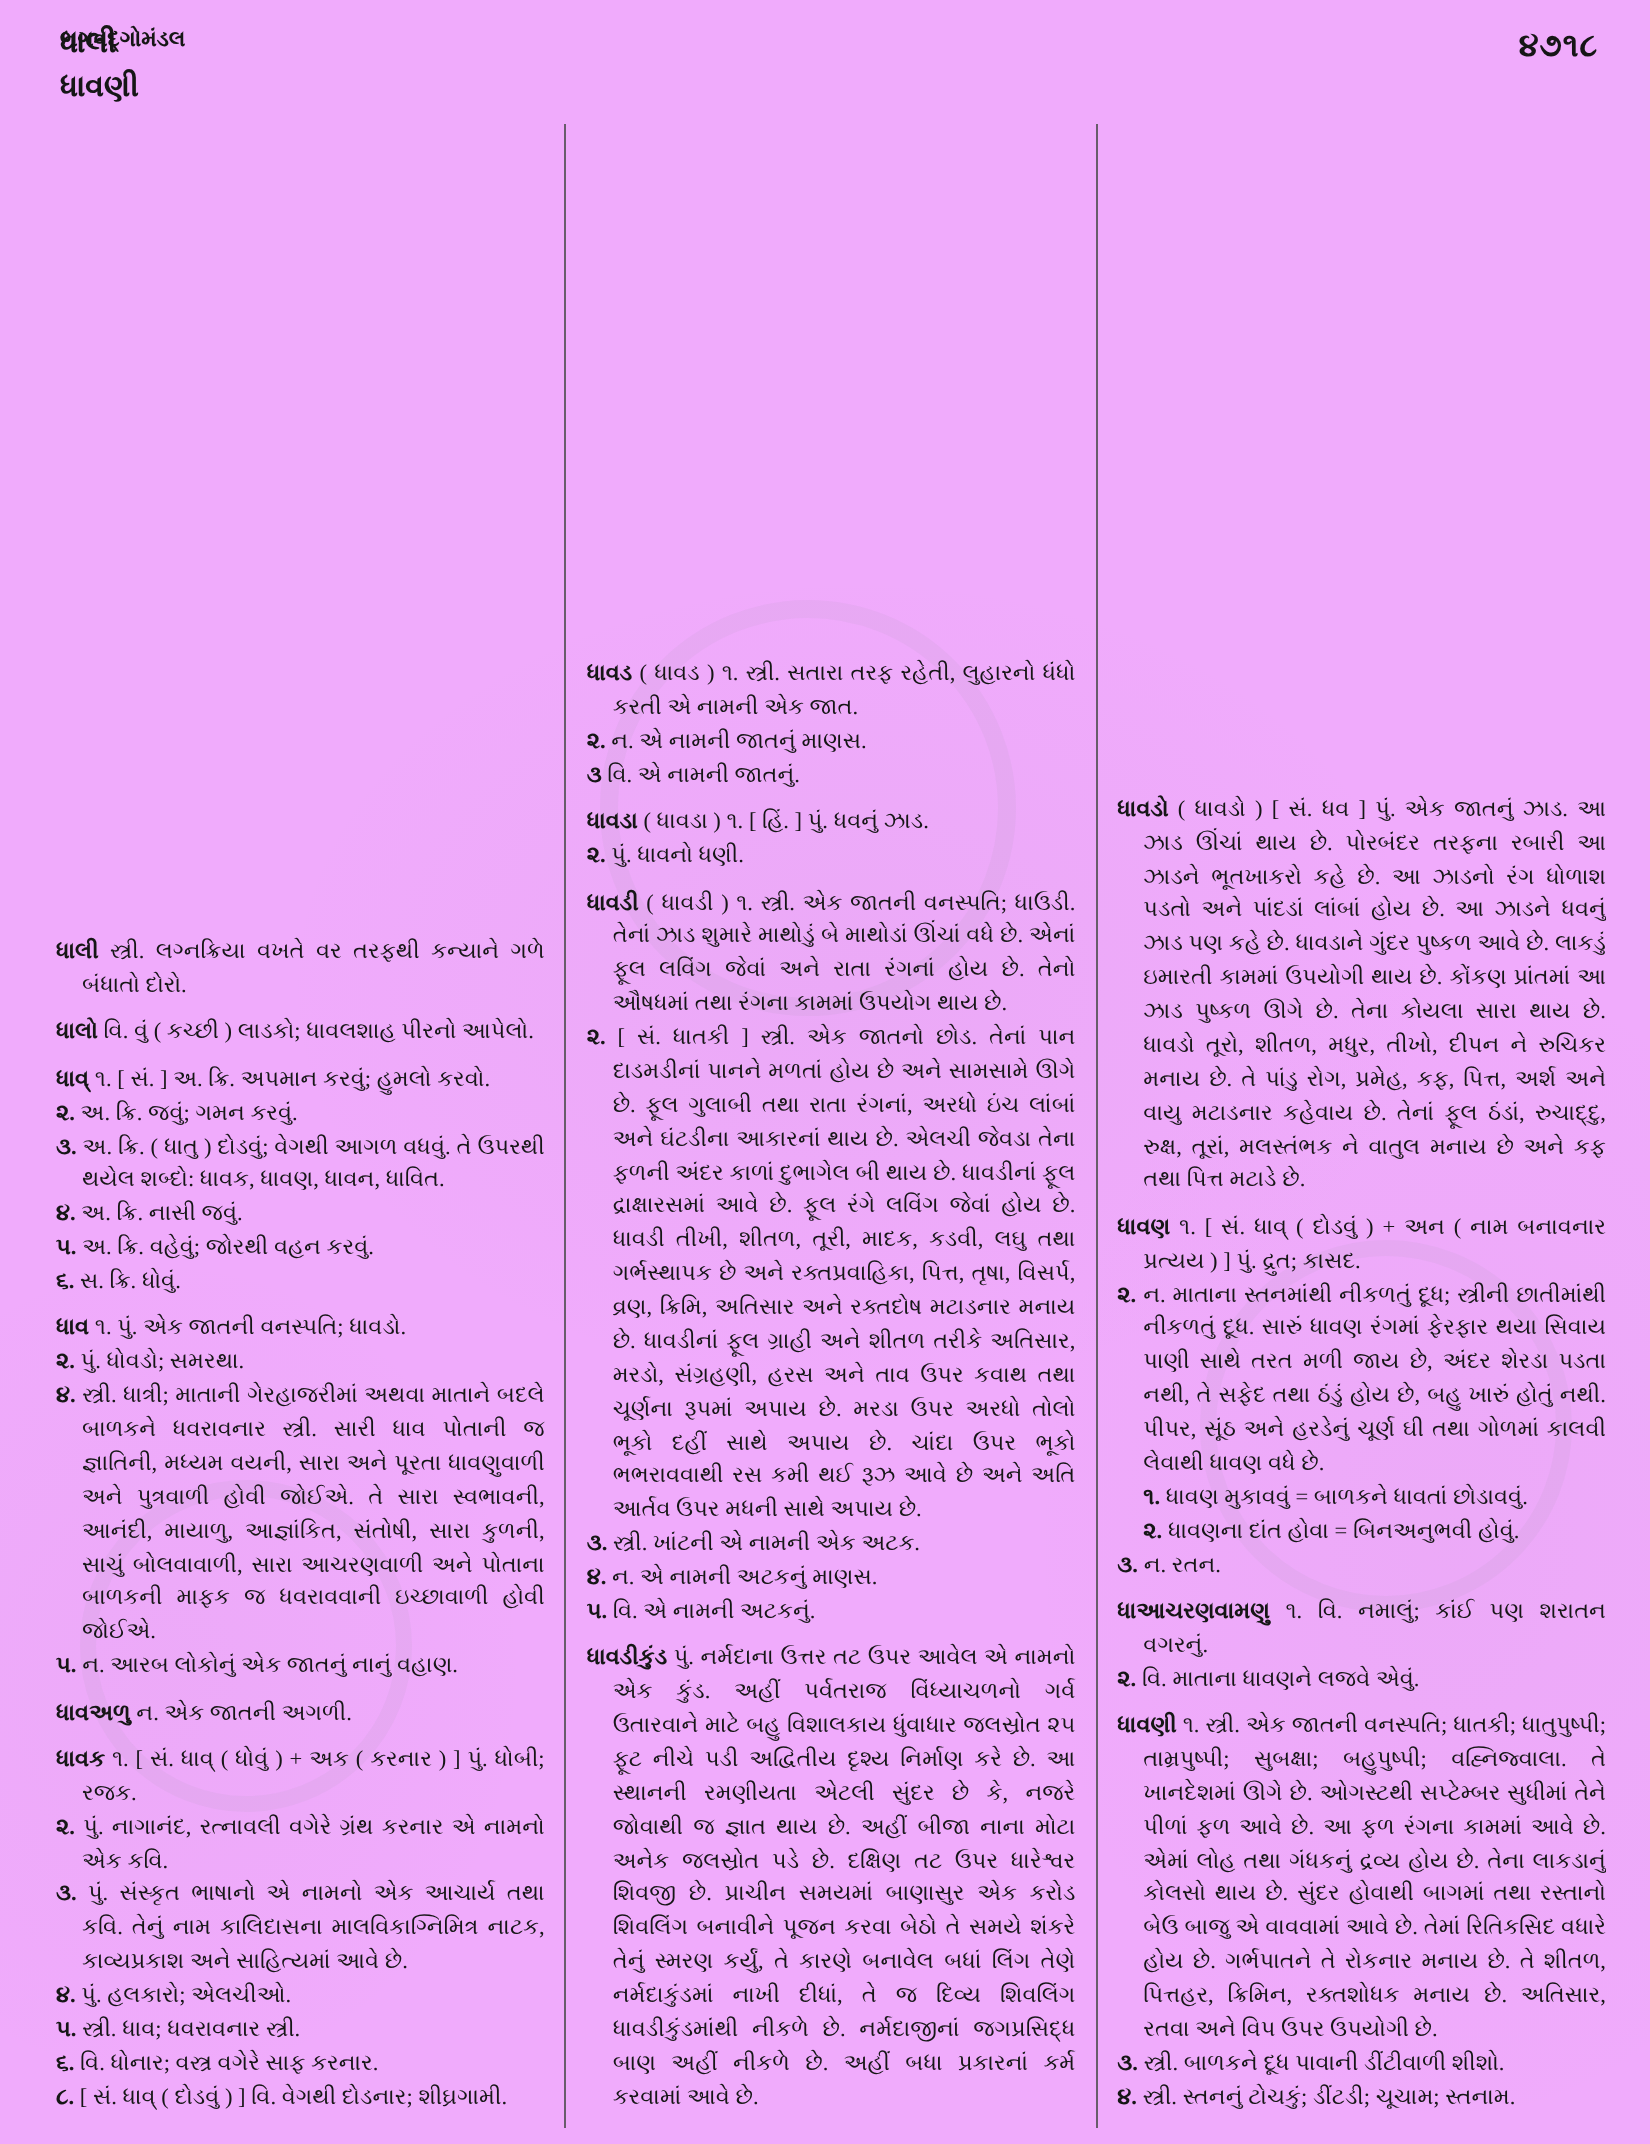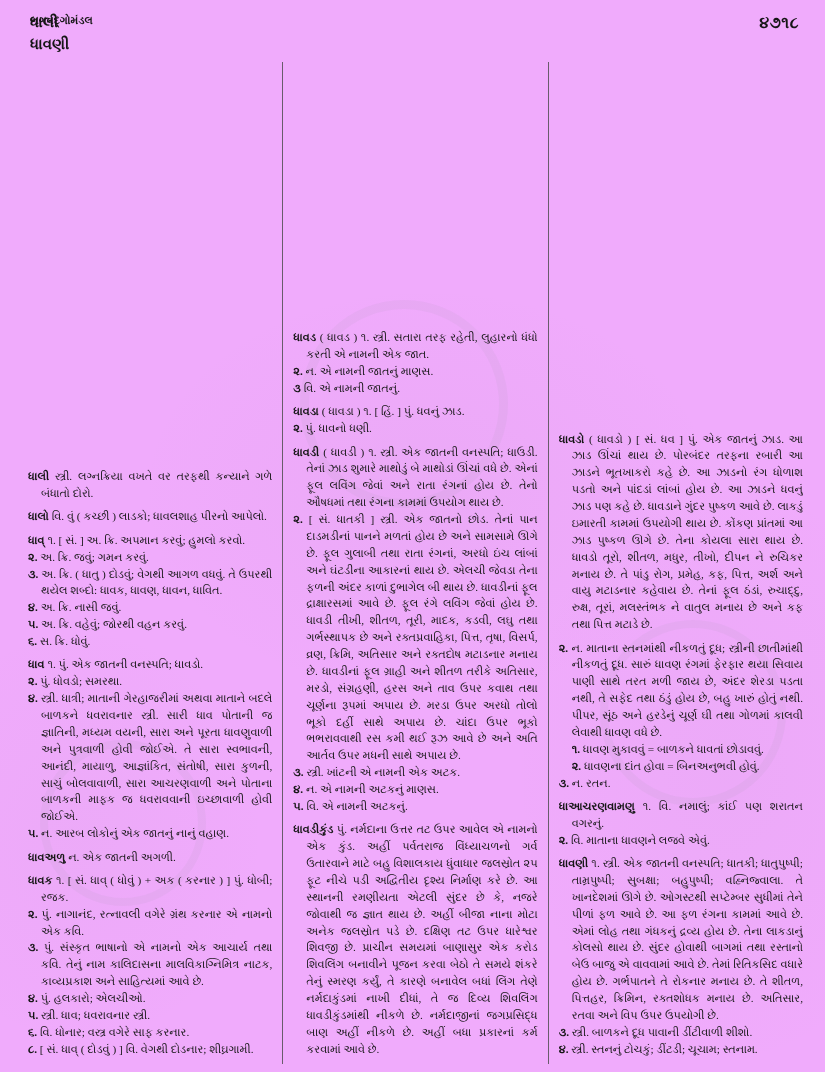--- a/index.html
+++ b/index.html
@@ -196,20 +196,21 @@
         <div class="entry">
           <p class="para"><span class="hw">ધાવડીકુંડ</span> પું. નર્મદાના ઉત્તર તટ ઉપર આવેલ એ નામનો એક કુંડ. અહીં પર્વતરાજ વિંધ્યાચળનો ગર્વ ઉતારવાને માટે બહુ વિશાલકાય ધુંવાધાર જલસ્રોત ૨૫ ફૂટ નીચે પડી અદ્વિતીય દૃશ્ય નિર્માણ કરે છે. આ સ્થાનની રમણીયતા એટલી સુંદર છે કે, નજરે જોવાથી જ જ્ઞાત થાય છે. અહીં બીજા નાના મોટા અનેક જલસ્રોત પડે છે. દક્ષિણ તટ ઉપર ધારેશ્વર શિવજી છે. પ્રાચીન સમયમાં બાણાસુર એક કરોડ શિવલિંગ બનાવીને પૂજન કરવા બેઠો તે સમયે શંકરે તેનું સ્મરણ કર્યું, તે કારણે બનાવેલ બધાં લિંગ તેણે નર્મદાકુંડમાં નાખી દીધાં, તે જ દિવ્ય શિવલિંગ ધાવડીકુંડમાંથી નીકળે છે. નર્મદાજીનાં જગપ્રસિદ્ધ બાણ અહીં નીકળે છે. અહીં બધા પ્રકારનાં કર્મ કરવામાં આવે છે.</p>
         </div>
       </div>
     <div class="rule"></div>
     <div class="col c3">
         <div class="entry">
           <p class="para"><span class="hw">ધાવડો</span> ( ધાવડો ) [ સં. ધવ ] પું. એક જાતનું ઝાડ. આ ઝાડ ઊંચાં થાય છે. પોરબંદર તરફના રબારી આ ઝાડને ભૂતખાકરો કહે છે. આ ઝાડનો રંગ ધોળાશ પડતો અને પાંદડાં લાંબાં હોય છે. આ ઝાડને ધવનું ઝાડ પણ કહે છે. ધાવડાને ગુંદર પુષ્કળ આવે છે. લાકડું ઇમારતી કામમાં ઉપયોગી થાય છે. કોંકણ પ્રાંતમાં આ ઝાડ પુષ્કળ ઊગે છે. તેના કોયલા સારા થાય છે. ધાવડો તૂરો, શીતળ, મધુર, તીખો, દીપન ને રુચિકર મનાય છે. તે પાંડુ રોગ, પ્રમેહ, કફ, પિત્ત, અર્શ અને વાયુ મટાડનાર કહેવાય છે. તેનાં ફૂલ ઠંડાં, રુચાદ્દુ, રુક્ષ, તૂરાં, મલસ્તંભક ને વાતુલ મનાય છે અને કફ તથા પિત્ત મટાડે છે.</p>
         </div>
         <div class="entry">
+          <p class="para"><span class="hw">ધાવણ</span> ૧. [ સં. ધાવ્ ( દોડવું ) + અન ( નામ બનાવનાર પ્રત્યય ) ] પું. દ્રુત; કાસદ.</p>
           <p class="para"><span class="sense-num">૨.</span> ન. માતાના સ્તનમાંથી નીકળતું દૂધ; સ્ત્રીની છાતીમાંથી નીકળતું દૂધ. સારું ધાવણ રંગમાં ફેરફાર થયા સિવાય પાણી સાથે તરત મળી જાય છે, અંદર શેરડા પડતા નથી, તે સફેદ તથા ઠંડું હોય છે, બહુ ખારું હોતું નથી. પીપર, સૂંઠ અને હરડેનું ચૂર્ણ ઘી તથા ગોળમાં કાલવી લેવાથી ધાવણ વધે છે.</p>
           <p class="para idiom"><span class="sense-num">૧.</span> ધાવણ મુકાવવું = બાળકને ધાવતાં છોડાવવું.</p>
           <p class="para idiom"><span class="sense-num">૨.</span> ધાવણના દાંત હોવા = બિનઅનુભવી હોવું.</p>
           <p class="para"><span class="sense-num">૩.</span> ન. રતન.</p>
         </div>
         <div class="entry">
           <p class="para"><span class="hw">ધાઆચરણવામણુ</span> ૧. વિ. નમાલું; કાંઈ પણ શરાતન વગરનું.</p>
           <p class="para"><span class="sense-num">૨.</span> વિ. માતાના ધાવણને લજવે એવું.</p>
         </div>
         <div class="entry">

